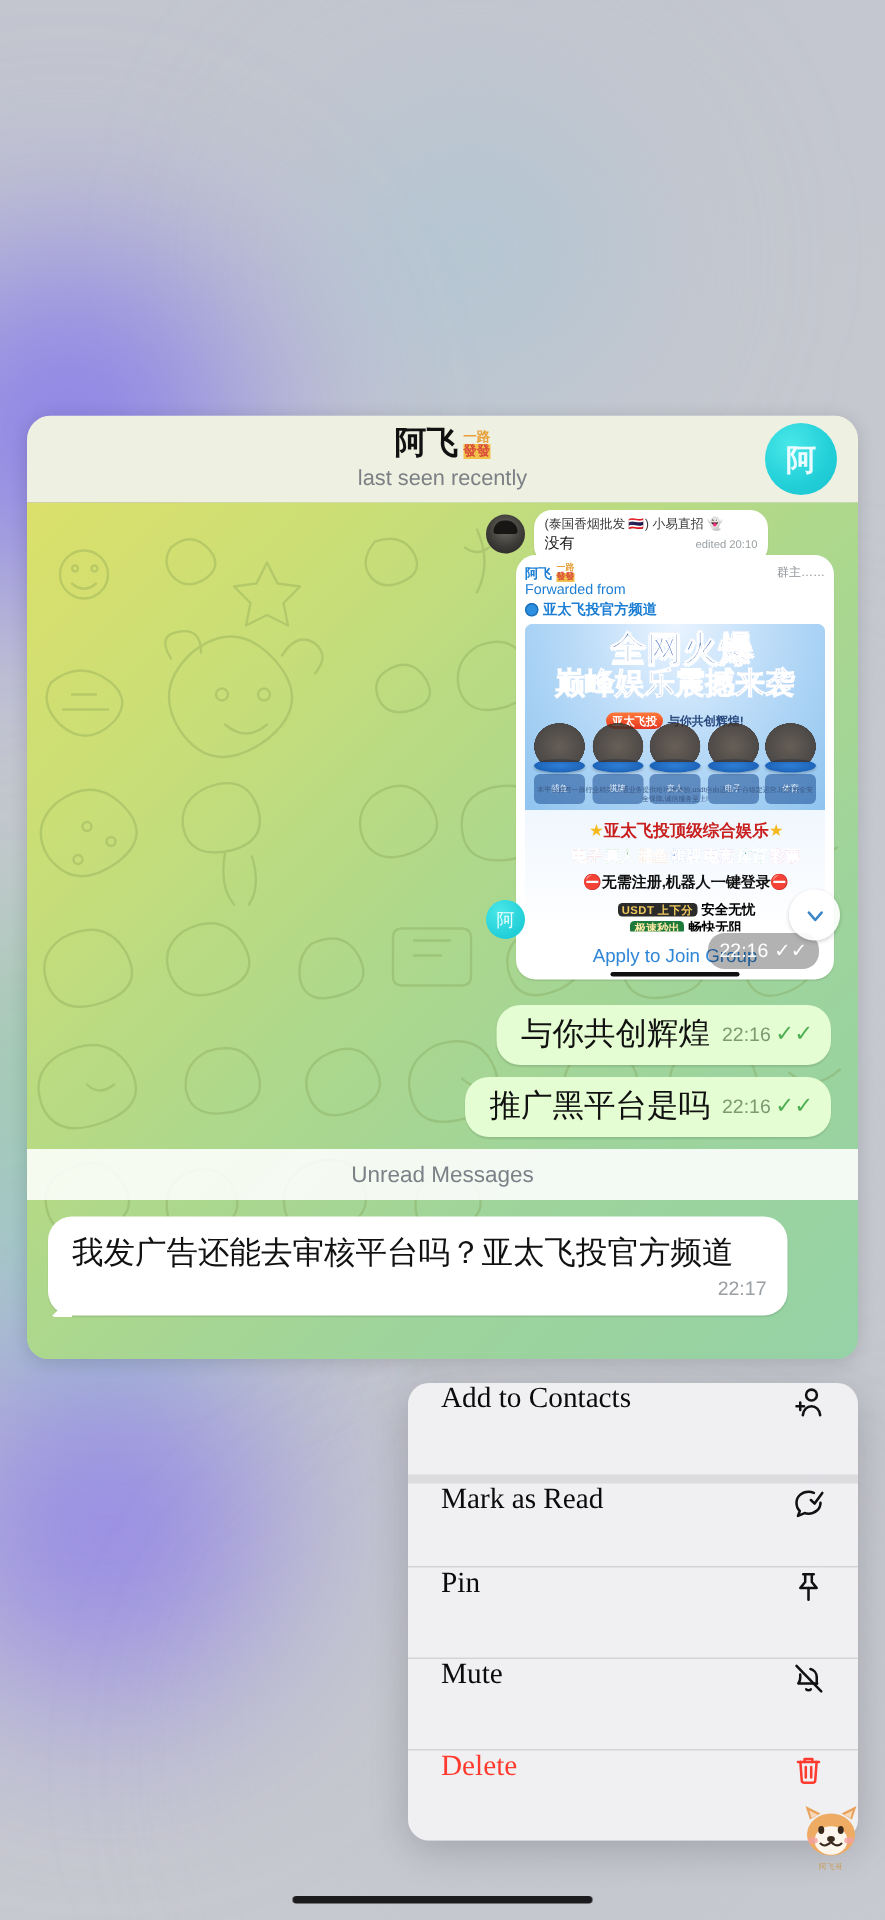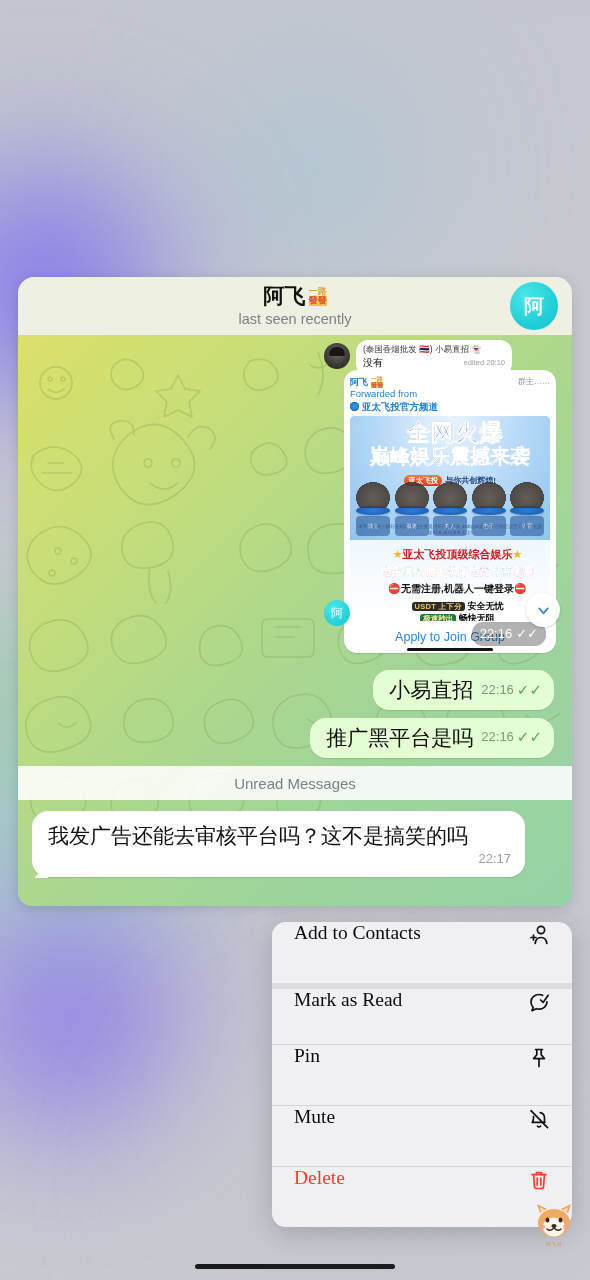--- a/index.html
+++ b/index.html
@@ -305,21 +305,21 @@
   
   .out-1 {
     position: absolute; right: 18px; top: 335px;
     padding: 7px 12px 7px 16px;
     display: flex; align-items: flex-end; gap: 8px;
     border-radius: 16px;
   }
   .out-2 {
     position: absolute; right: 18px; top: 383px;
     padding: 7px 12px 7px 16px;
-    display: flex; align-items: center; gap: 8px;
+    display: flex; align-items: flex-end; gap: 8px;
     border-radius: 16px;
   }
   .out-text { font-size: 21px; color: #111; line-height: 26px; }
   .out-meta { display: flex; align-items: center; gap: 3px; padding-bottom: 3px; }
   .out-time { font-size: 13px; color: #7c9b74; }
   .ticks { color: #4fae52; }
 
   .unread-bar {
     position: absolute; left: 0; right: 0; top: 431px;
     height: 34px;
@@ -566,39 +566,39 @@
 
         <div class="avatar-sm avatar-cyan">阿</div>
 
         <div class="scroll-down">
           <svg width="17" height="17" viewBox="0 0 24 24" fill="none" stroke="#3a86c8" stroke-width="2.4" stroke-linecap="round" stroke-linejoin="round">
             <polyline points="6 9 12 16 18 9"></polyline>
           </svg>
         </div>
 
         <div class="bubble bubble-green out-1">
-          <span class="out-text">小易直招</span>
+          <span class="out-text">与你共创辉煌</span>
           <span class="out-meta">
             <span class="out-time">22:16</span>
             <span class="ticks">✓✓</span>
           </span>
         </div>
 
         <div class="bubble bubble-green out-2">
           <span class="out-text">推广黑平台是吗</span>
           <span class="out-meta">
             <span class="out-time">22:16</span>
             <span class="ticks">✓✓</span>
           </span>
         </div>
 
         <div class="unread-bar">Unread Messages</div>
 
         <div class="bubble bubble-white in-last">
-          <div class="txt">我发广告还能去审核平台吗？这不是搞笑的吗</div>
+          <div class="txt">我发广告还能去审核平台吗？亚太飞投官方频道</div>
           <div class="tm">22:17</div>
         </div>
 
       </div>
     </div>
   </div>
 
   <div class="ctx-menu" id="ctx-menu">
       <div class="ctx-item">
         <span class="ctx-label">Add to Contacts</span>

